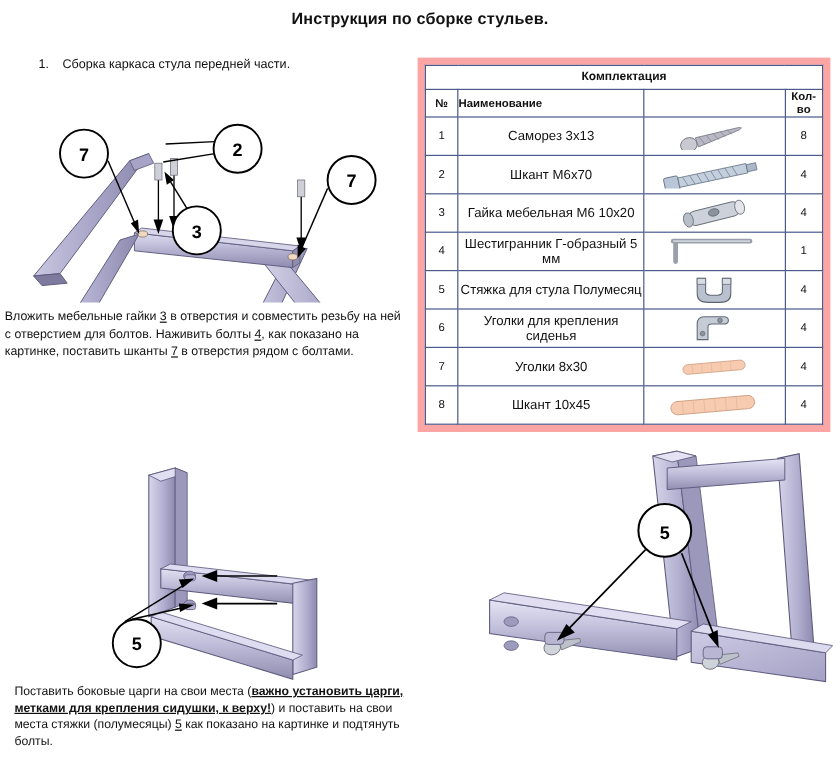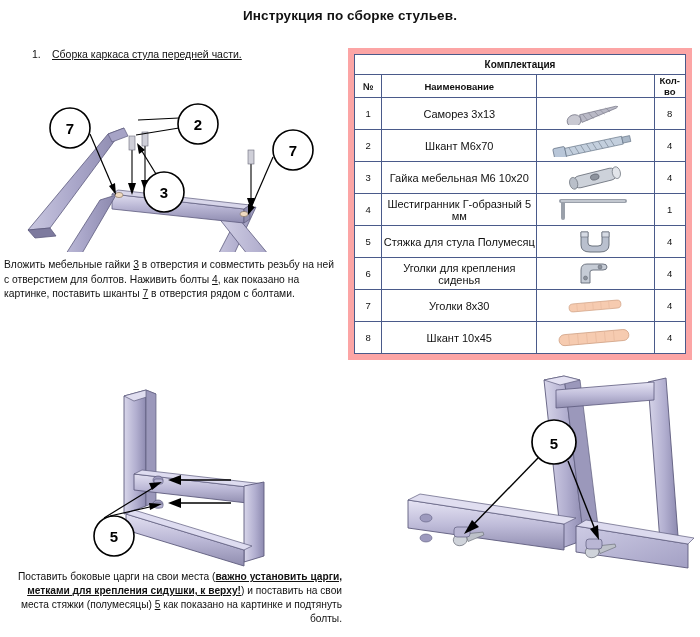--- a/index.html
+++ b/index.html
@@ -28,21 +28,20 @@
   
   .step1-num {
     position: absolute;
     left: 32px; top: 48px;
     font-size: 10.5px;
   }
   .step1-text {
     position: absolute;
     left: 52px; top: 48px;
     font-size: 10.5px;
-    text-decoration: underline;
   }
 
   
   .fig1 {
     position: absolute;
     left: 8px; top: 62px;
     width: 330px; height: 190px;
   }
 
   
@@ -101,21 +100,21 @@
     position: absolute;
     left: 348px; top: 372px;
     width: 346px; height: 205px;
   }
   .para2 {
     position: absolute;
     left: 12px; top: 570px;
     width: 330px;
     font-size: 10.2px;
     line-height: 14px;
-    text-align: right;
+    text-align: left;
   }
   .para2 .u { text-decoration: underline; }
   .para2 .b { font-weight: bold; }
 
   svg { display: block; }
   .calloutText {
     font-family: "Liberation Sans", sans-serif;
     font-size: 15px;
     font-weight: bold;
     fill: #000;
@@ -230,21 +229,21 @@
   </div>
 
   <div class="table-wrap">
     <table class="parts">
       <tbody>
           <tr class="tbl-title">
         <td colspan="4">Комплектация</td>
       </tr>
       <tr class="tbl-head">
         <th class="c-num">№</th>
-        <th class="c-name" style="text-align:center;">Наименование</th>
+        <th class="c-name" style="text-align:left;">Наименование</th>
         <th class="c-img"></th>
         <th class="c-qty">Кол-во</th>
       </tr>
 
       <tr>
         <td class="c-num">1</td>
         <td class="c-name">Саморез 3х13</td>
         <td class="c-img">
           <div class="img-cell">
             <svg width="96" height="22" viewBox="0 0 96 22">

